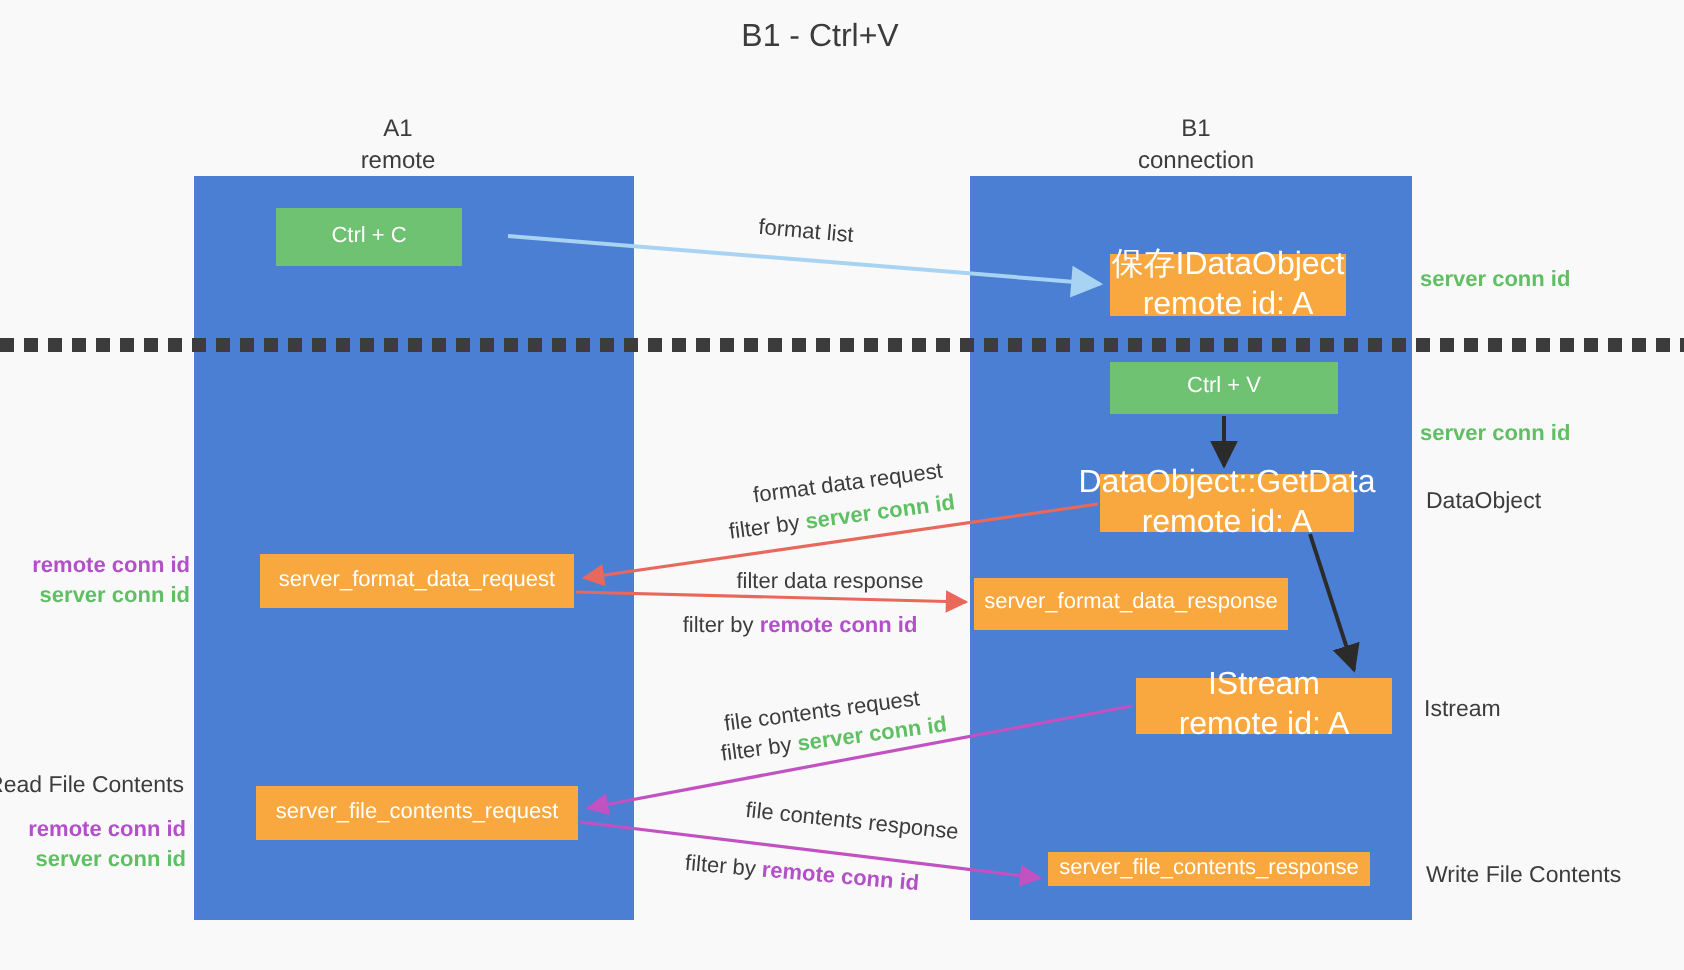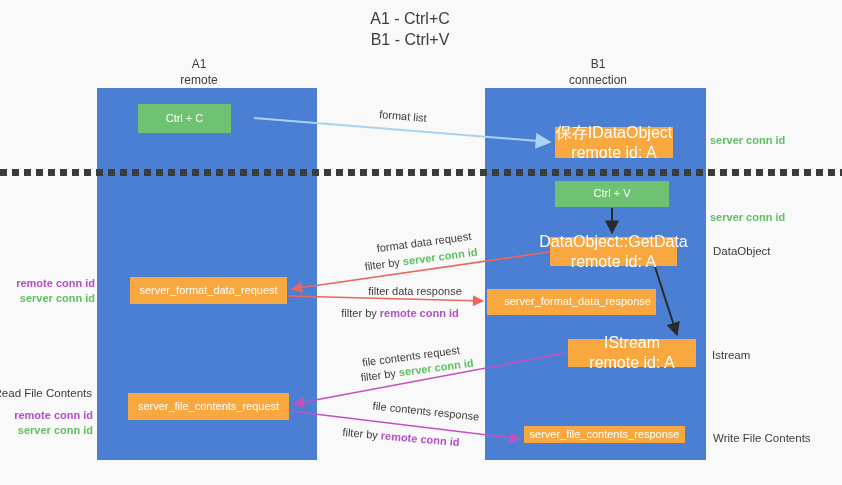--- a/index.html
+++ b/index.html
@@ -46,21 +46,20 @@
   .side-label.bold-g{color:var(--label-green);font-weight:bold;font-size:11px;}
   .side-label.bold-p{color:var(--label-purple);font-weight:bold;font-size:11px;}
   .ralign{text-align:right;}
 </style>
 </head>
 <body>
 
 <div id="canvas">
 
   <div class="title">
-    <div>A1 - Ctrl+C</div>
     <div>B1 - Ctrl+V</div>
   </div>
 
   <div class="col-header left">
     <div>A1</div>
     <div>remote</div>
   </div>
   <div class="col-header right">
     <div>B1</div>
     <div>connection</div>
@@ -110,21 +109,21 @@
 
   <div class="box orange" style="left:550px;top:237px;width:127px;height:29px;">
     <span class="l2">DataObject::GetData</span>
     <span class="l2">remote id: A</span>
   </div>
 
   <div class="box orange" style="left:130px;top:277px;width:157px;height:27px;">
     <span>server_format_data_request</span>
   </div>
 
-  <div class="box orange" style="left:487px;top:289px;width:157px;height:26px;padding-left:12px;">
+  <div class="box orange" style="left:487px;top:289px;width:157px;height:26px;">
     <span>server_format_data_response</span>
   </div>
 
   <div class="box orange" style="left:568px;top:339px;width:128px;height:28px;">
     <span class="l2">IStream</span>
     <span class="l2">remote id: A</span>
   </div>
 
   <div class="box orange" style="left:128px;top:393px;width:161px;height:27px;">
     <span>server_file_contents_request</span>

